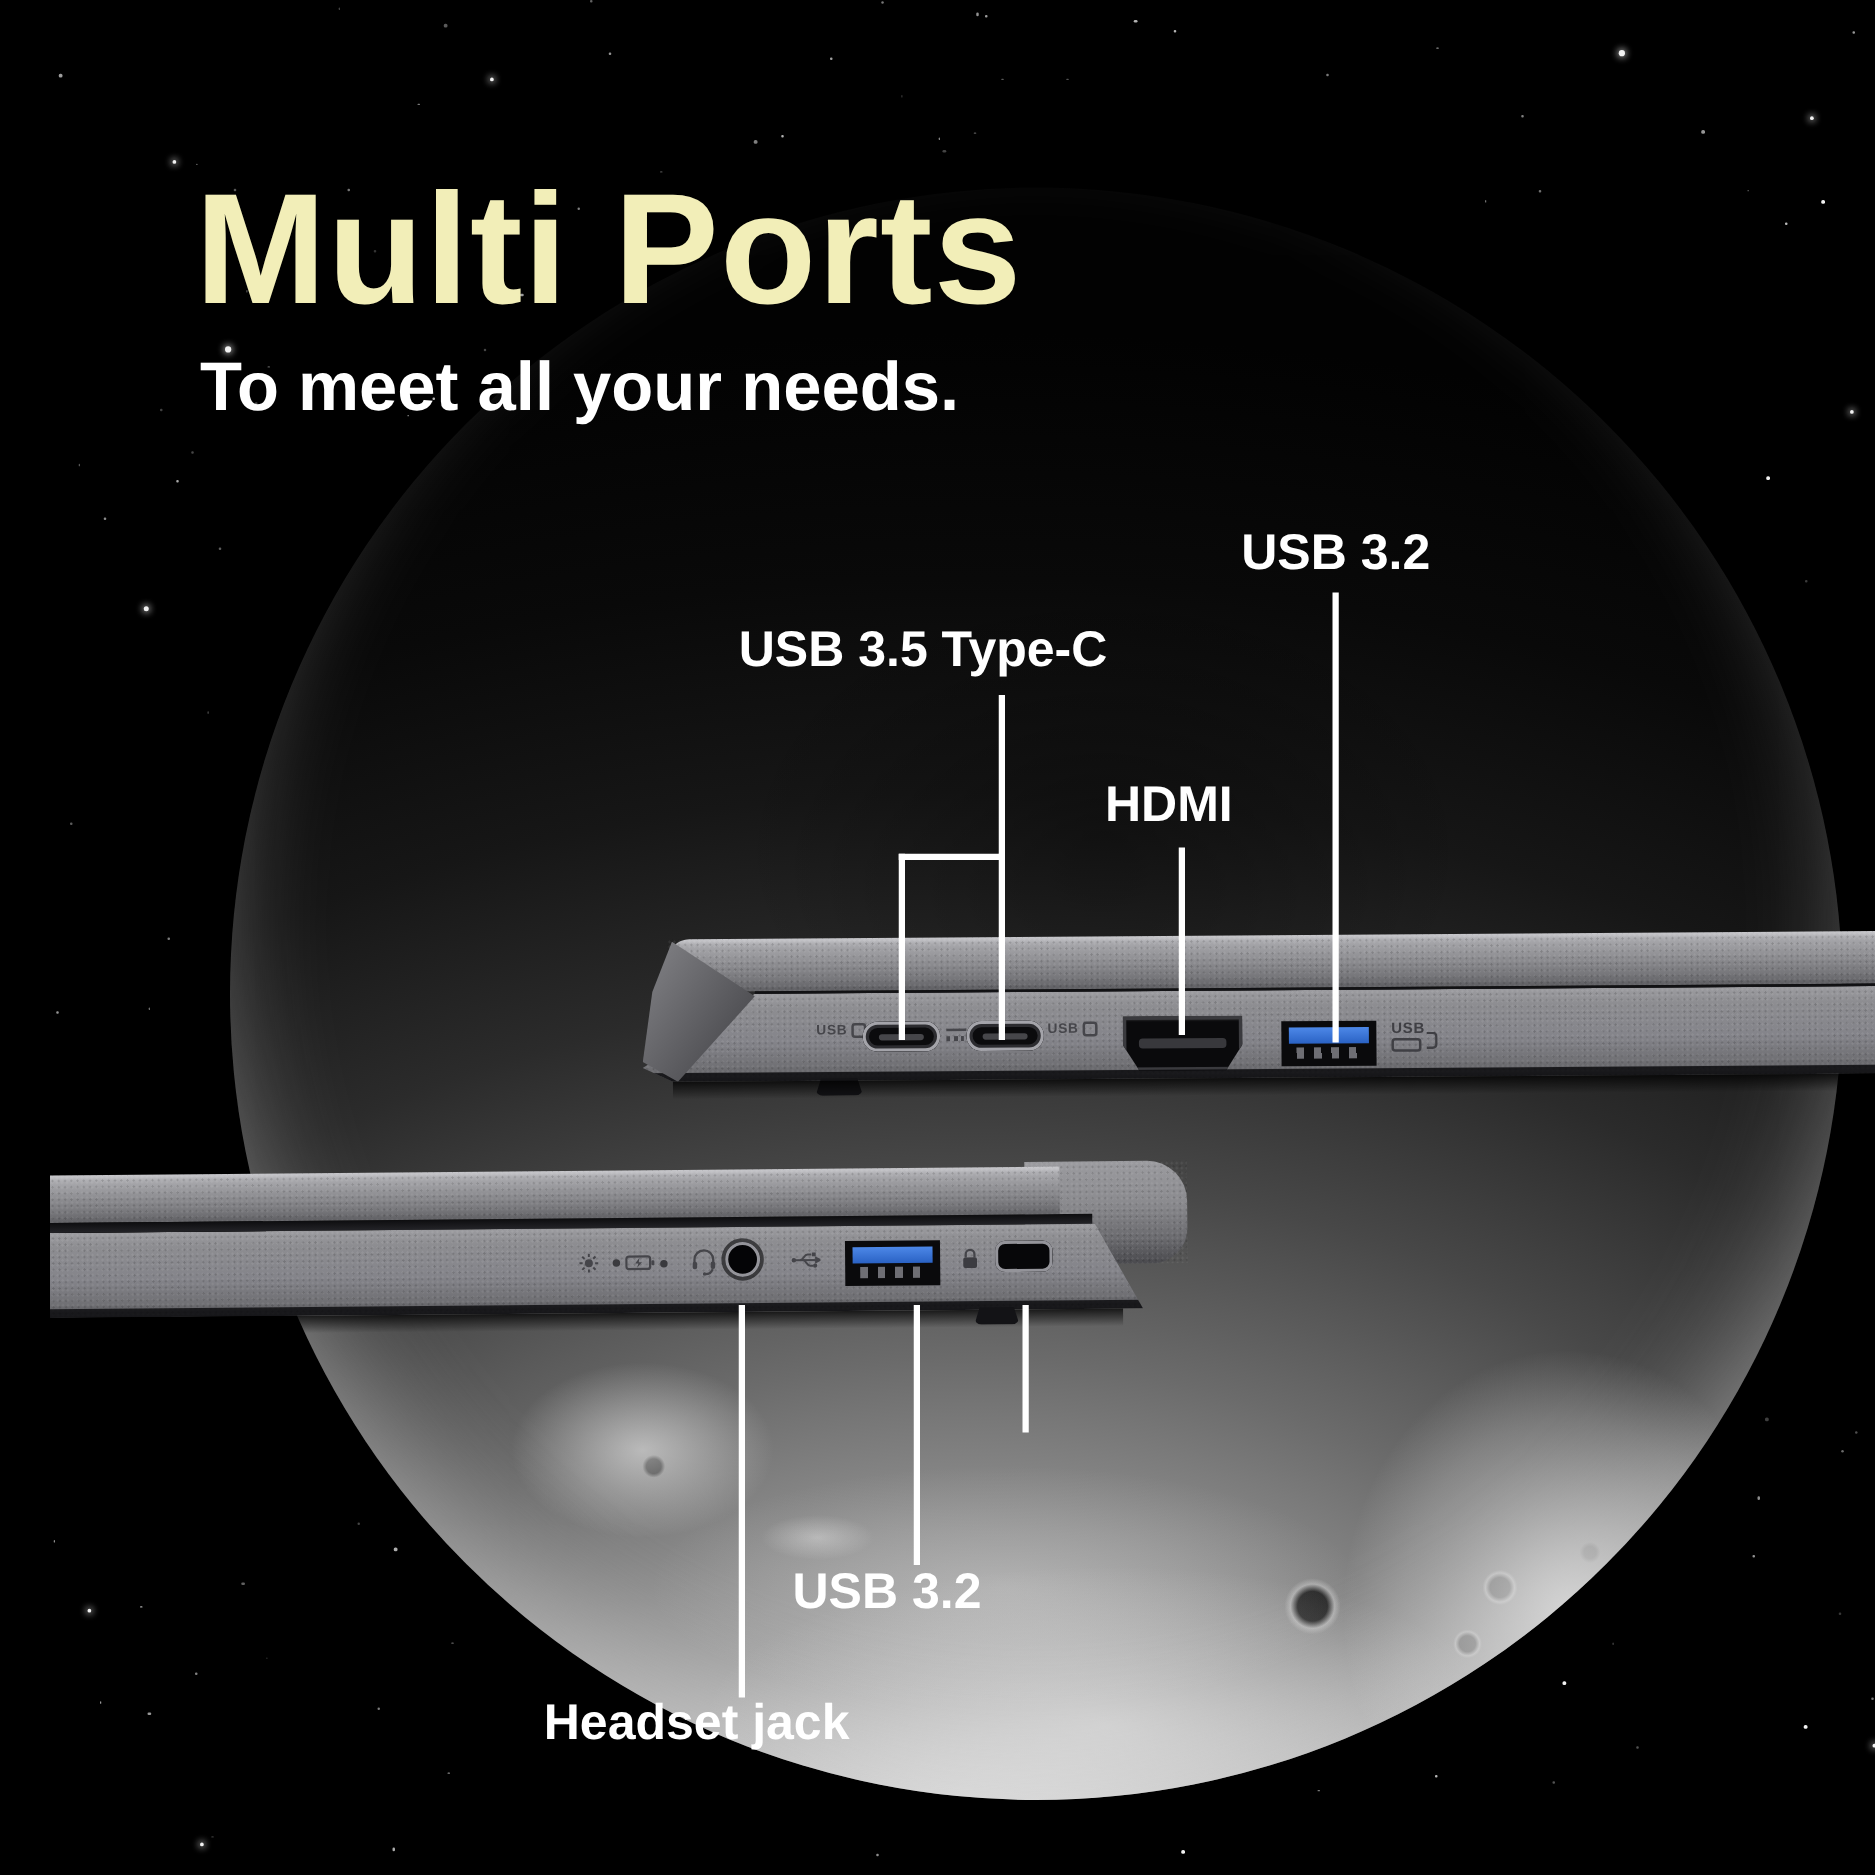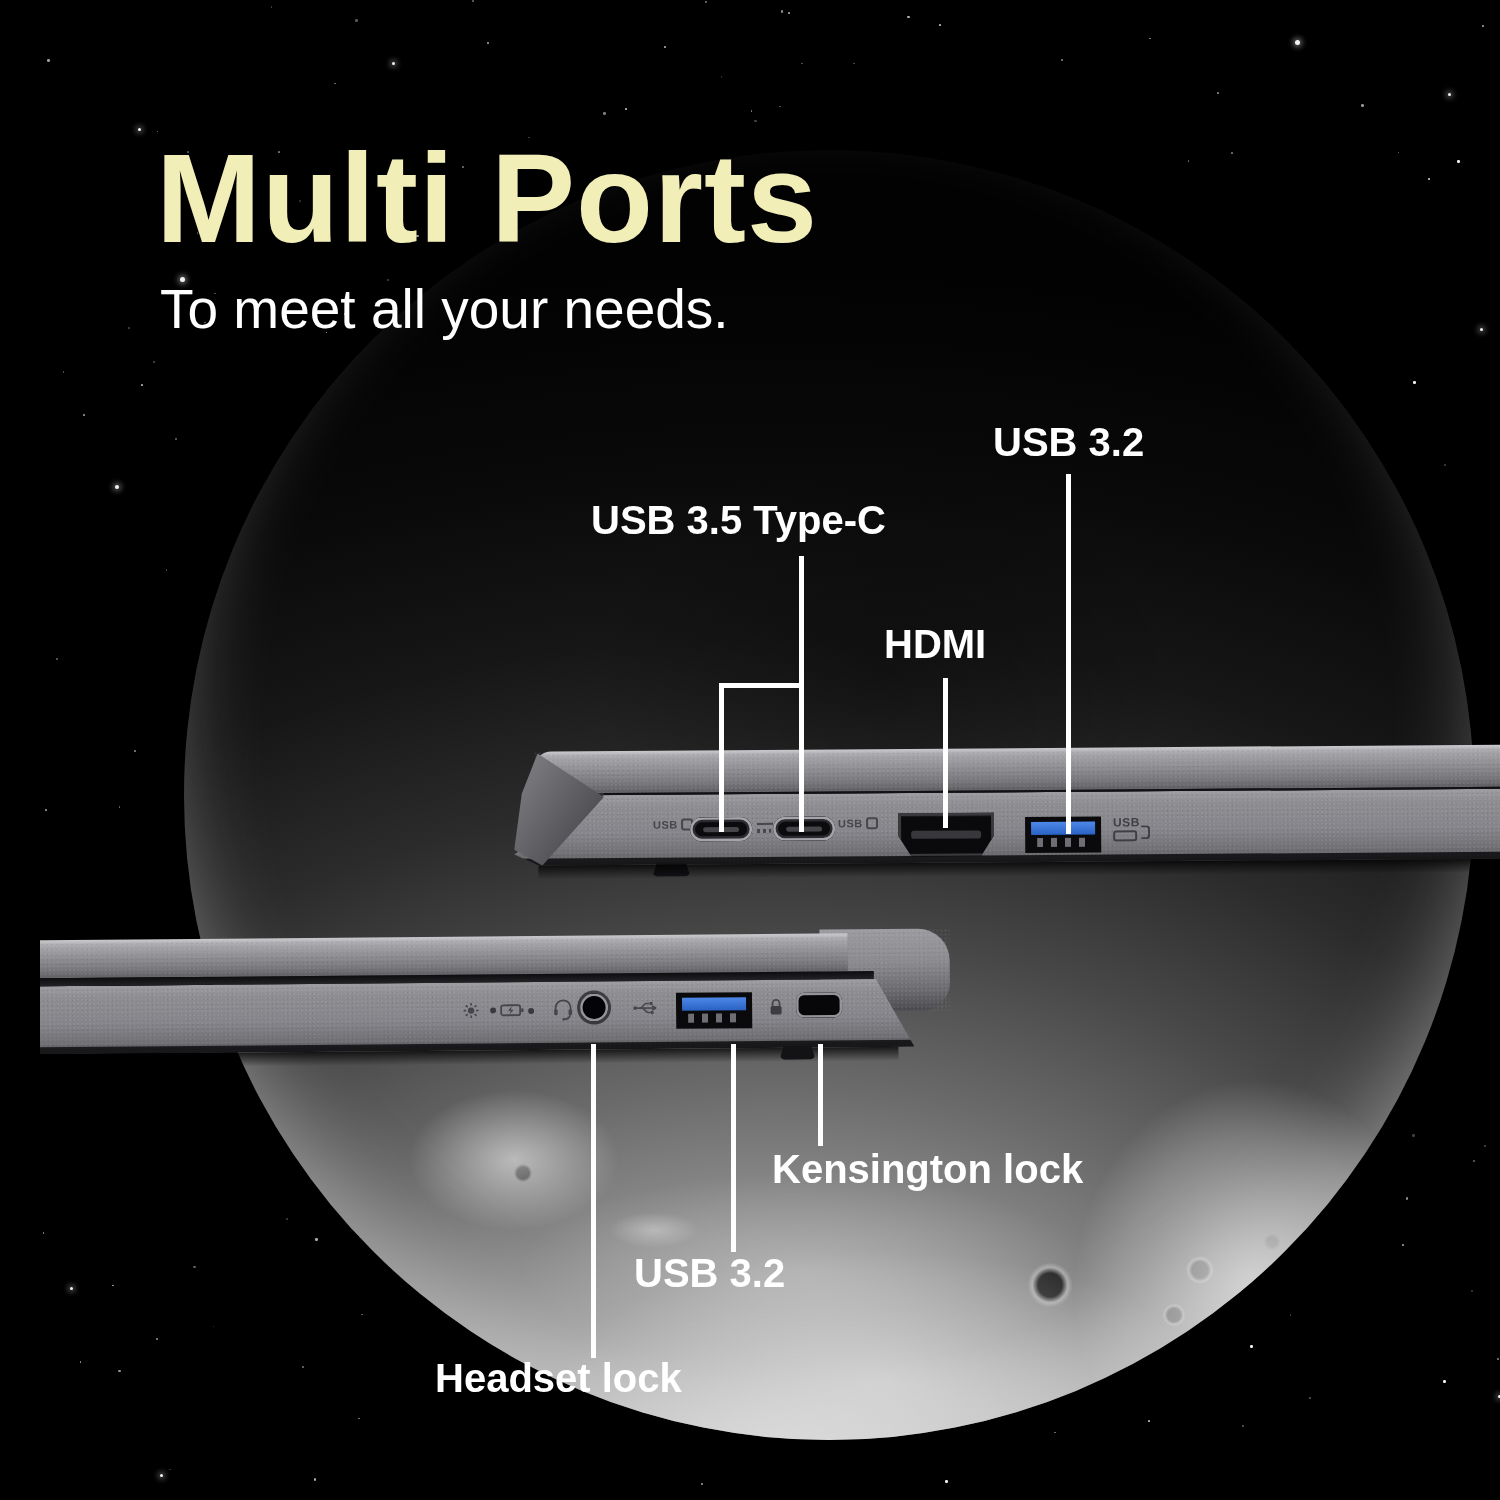--- a/index.html
+++ b/index.html
@@ -27,21 +27,21 @@
       radial-gradient(13px 13px at 339px 1023px, rgba(5,5,5,.9) 45%, transparent 70%),
       radial-gradient(20px 20px at 1016px 1120px, rgba(40,40,40,.5) 40%, rgba(230,230,230,.35) 58%, transparent 70%),
       radial-gradient(14px 14px at 1062px 1152px, rgba(40,40,40,.45) 40%, rgba(230,230,230,.3) 60%, transparent 72%),
       radial-gradient(16px 16px at 990px 1165px, rgba(40,40,40,.45) 40%, rgba(230,230,230,.3) 60%, transparent 72%),
       radial-gradient(12px 12px at 1088px 1092px, rgba(40,40,40,.4) 40%, transparent 70%),
       radial-gradient(60px 24px at 470px 1080px, rgba(250,250,250,.35) 0%, transparent 75%),
       radial-gradient(420px 300px at 700px 520px, rgba(0,0,0,.35) 0%, transparent 70%);}
 
   
   .title{left:116px;top:136px;font-size:126px;font-weight:700;color:#f2eeb8;line-height:1;z-index:7;letter-spacing:1px;}
-  .subtitle{left:120px;top:282px;font-size:55px;font-weight:400;color:#ffffff;line-height:1;z-index:7;}
+  .subtitle{left:120px;top:282px;font-size:55px;font-weight:700;color:#ffffff;line-height:1;z-index:7;}
 
   
   .laptop{z-index:4;}
   .speckle::before{content:"";position:absolute;inset:0;pointer-events:none;
     background-image:
       radial-gradient(circle, rgba(255,255,255,.07) .8px, transparent 1px),
       radial-gradient(circle, rgba(0,0,0,.14) .8px, transparent 1px);
     background-size:4px 4px,5px 5px;background-position:0 0,2px 2px;}
 
   .laptop-top{left:468px;top:744px;width:1062px;height:140px;transform:rotate(-0.4deg);}
@@ -335,17 +335,16 @@
   <div class="cline" style="left:759px;top:683px;height:149px;"></div>
   <div class="cline" style="left:903px;top:678px;height:150px;"></div>
   <div class="cline" style="left:1026px;top:474px;height:360px;"></div>
   <div class="cline" style="left:551px;top:1044px;height:314px;"></div>
   <div class="cline" style="left:691px;top:1044px;height:208px;"></div>
   <div class="cline" style="left:778px;top:1044px;height:102px;"></div>
 
   <div class="lbl" style="left:551px;top:497px;">USB 3.5 Type-C</div>
   <div class="lbl" style="left:844px;top:621px;">HDMI</div>
   <div class="lbl" style="left:953px;top:419px;">USB 3.2</div>
-  <div class="lbl" style="left:732px;top:1146px;">Kensington lock</div>
   <div class="lbl" style="left:594px;top:1250px;">USB 3.2</div>
-  <div class="lbl" style="left:395px;top:1355px;">Headset lock</div>
+  <div class="lbl" style="left:395px;top:1355px;">Headset jack</div>
 
 </div>
 
 </body></html>

